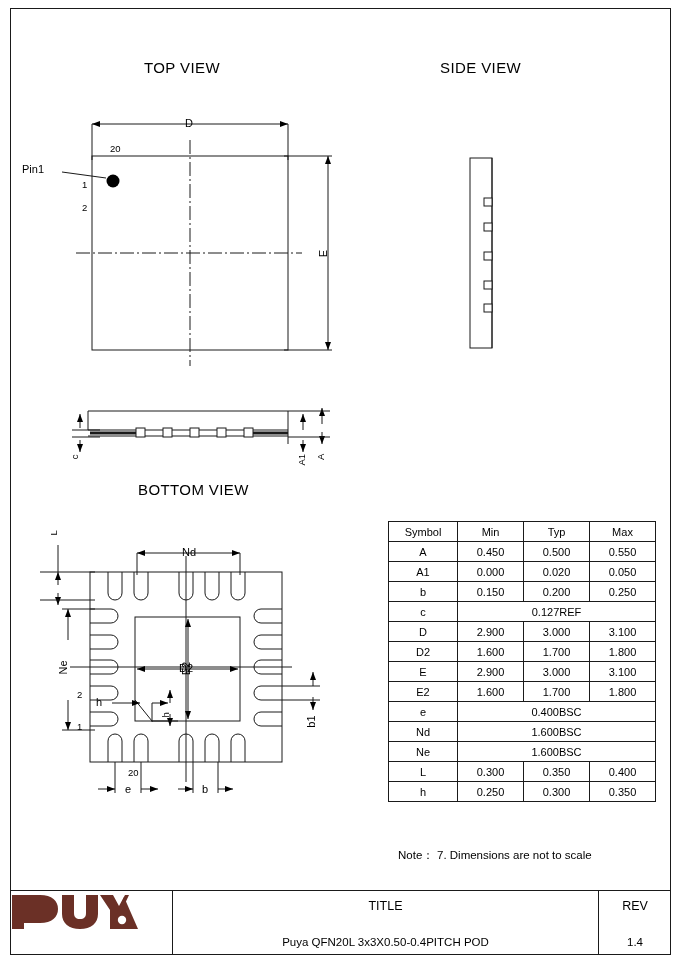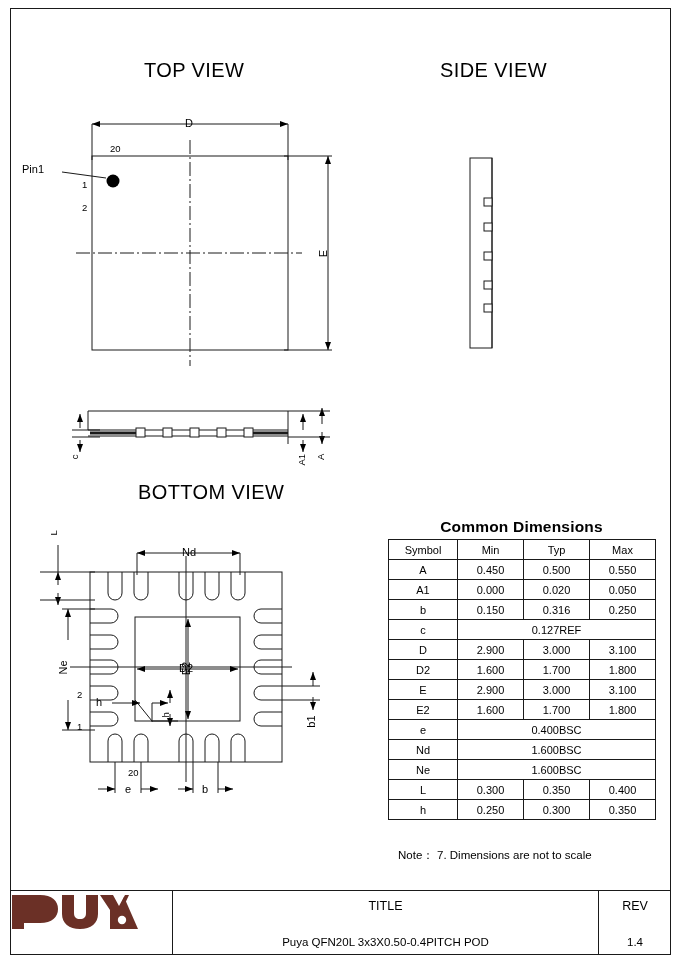--- a/index.html
+++ b/index.html
@@ -1,21 +1,21 @@
 <!DOCTYPE html>
 <html><head>
 <meta charset="utf-8">
 <style>
   html,body{margin:0;padding:0;background:#fff;}
   body{width:681px;height:975px;position:relative;
        font-family:"Liberation Sans","DejaVu Sans",sans-serif;color:#000;}
   .frame{position:absolute;left:10px;top:8px;width:661px;height:947px;
          border:1.5px solid #1a1a1a;box-sizing:border-box;}
   .lbl{position:absolute;white-space:nowrap;line-height:1;}
-  .vw-title{font-size:20px;letter-spacing:.4px;}
+  .vw-title{font-size:15px;letter-spacing:.4px;}
   .dim{font-size:11px;}
   .dimsm{font-size:9.5px;}
   .rot90{transform:rotate(-90deg);transform-origin:50% 50%;}
   svg{position:absolute;left:0;top:0;overflow:visible;}
   
   .tblwrap{position:absolute;left:388px;top:518px;width:267px;}
   .tbl-title{text-align:center;font-size:15.5px;font-weight:bold;letter-spacing:.2px;}
   .tbl-sub{text-align:center;font-size:9.5px;margin-top:1px;}
   table{border-collapse:collapse;width:267px;margin-top:3px;
         font-size:11px;table-layout:fixed;}
@@ -221,21 +221,20 @@
 <div class="lbl dim" style="left:96px;top:697px;">h</div>
 <div class="lbl dimsm rot90" style="left:163px;top:710px;">h</div>
 <div class="lbl dim rot90" style="left:305px;top:716px;">b1</div>
 <div class="lbl dim" style="left:125px;top:784px;">e</div>
 <div class="lbl dim" style="left:202px;top:784px;">b</div>
 <div class="lbl dimsm" style="left:128px;top:768px;">20</div>
 <div class="lbl dimsm" style="left:77px;top:690px;">2</div>
 <div class="lbl dimsm" style="left:77px;top:722px;">1</div>
 
 <div class="tblwrap">
-  <div class="tbl-title">Common Dimensions</div>
   <table>
     <colgroup>
         <col class="c1">
         <col class="c2">
         <col class="c3">
         <col class="c4">
       </colgroup>
     <tbody id="tbody">
         <tr>
           <td>Symbol</td>
@@ -251,21 +250,21 @@
         </tr>
         <tr>
           <td>A1</td>
           <td>0.000</td>
           <td>0.020</td>
           <td>0.050</td>
         </tr>
         <tr>
           <td>b</td>
           <td>0.150</td>
-          <td>0.316</td>
+          <td>0.200</td>
           <td>0.250</td>
         </tr>
         <tr>
           <td>c</td>
           <td colspan="3">0.127REF</td>
         </tr>
         <tr>
           <td>D</td>
           <td>2.900</td>
           <td>3.000</td>

